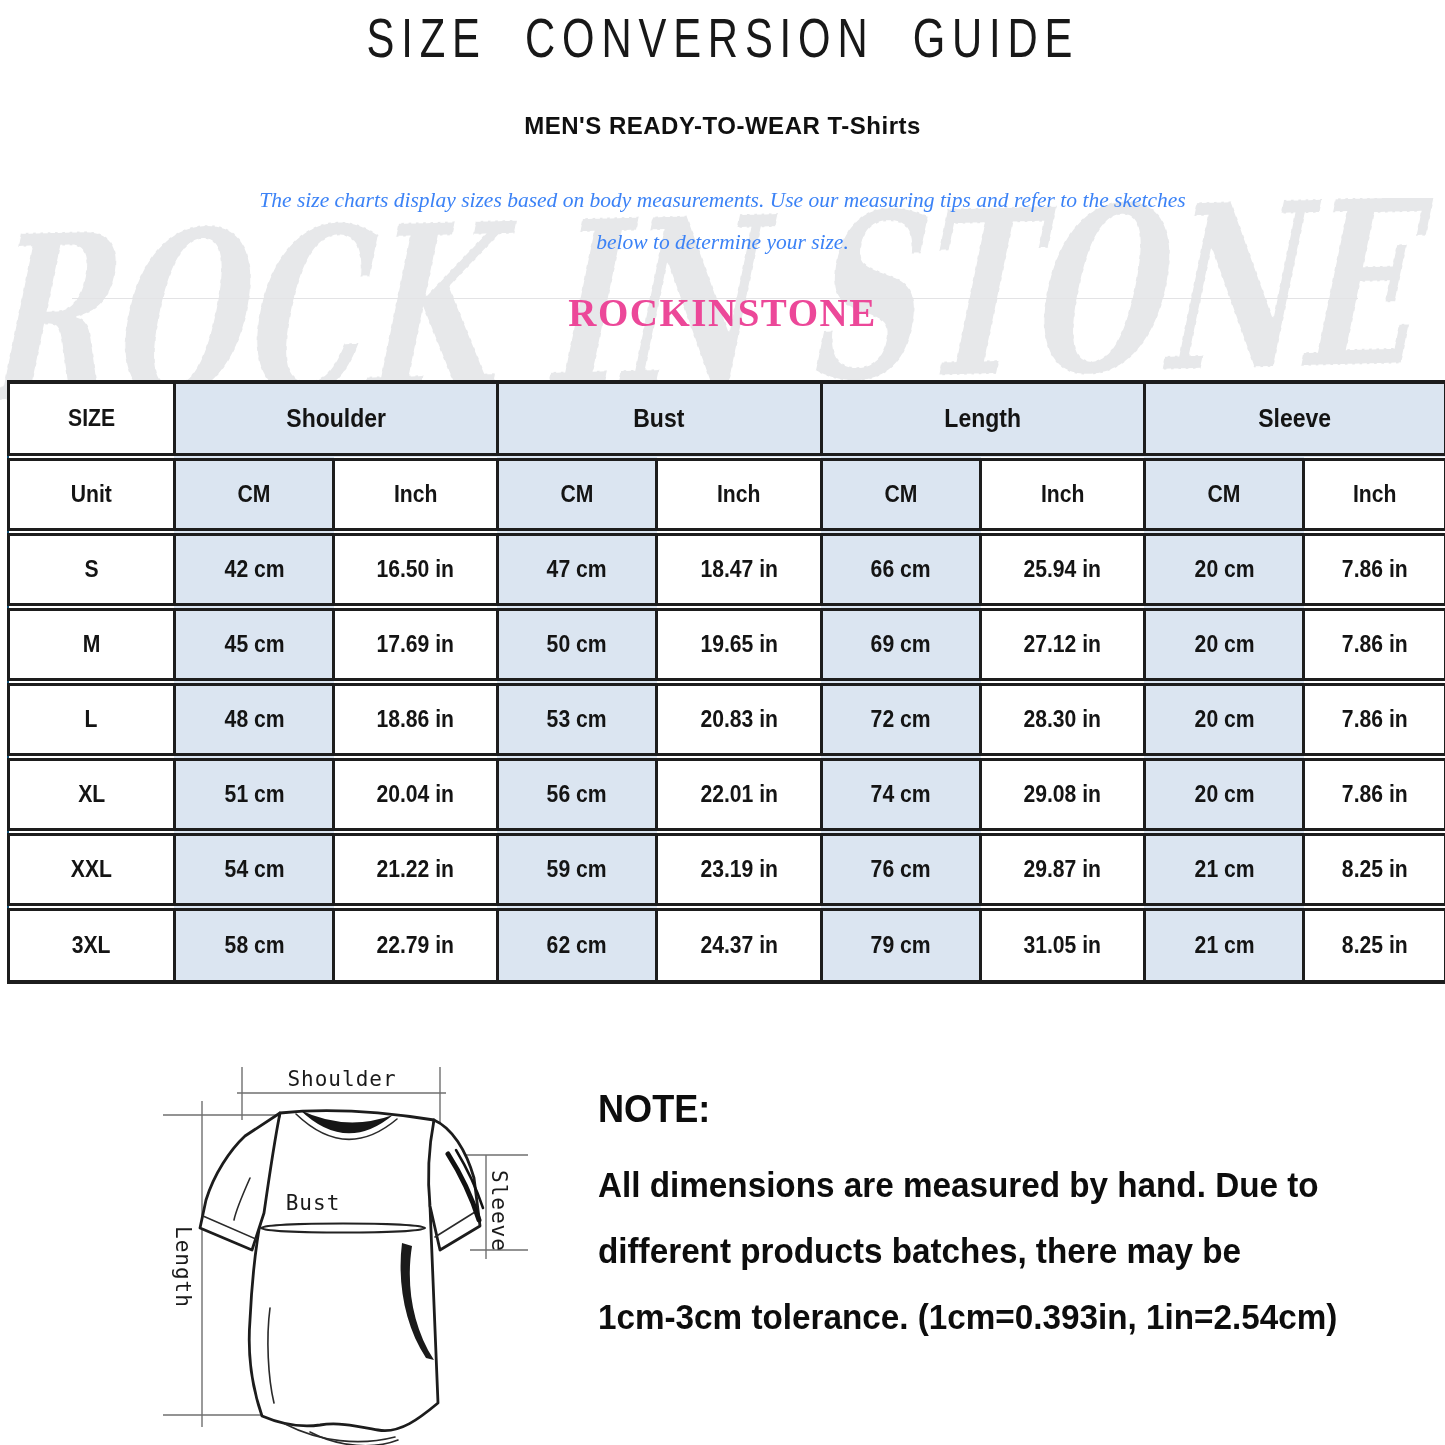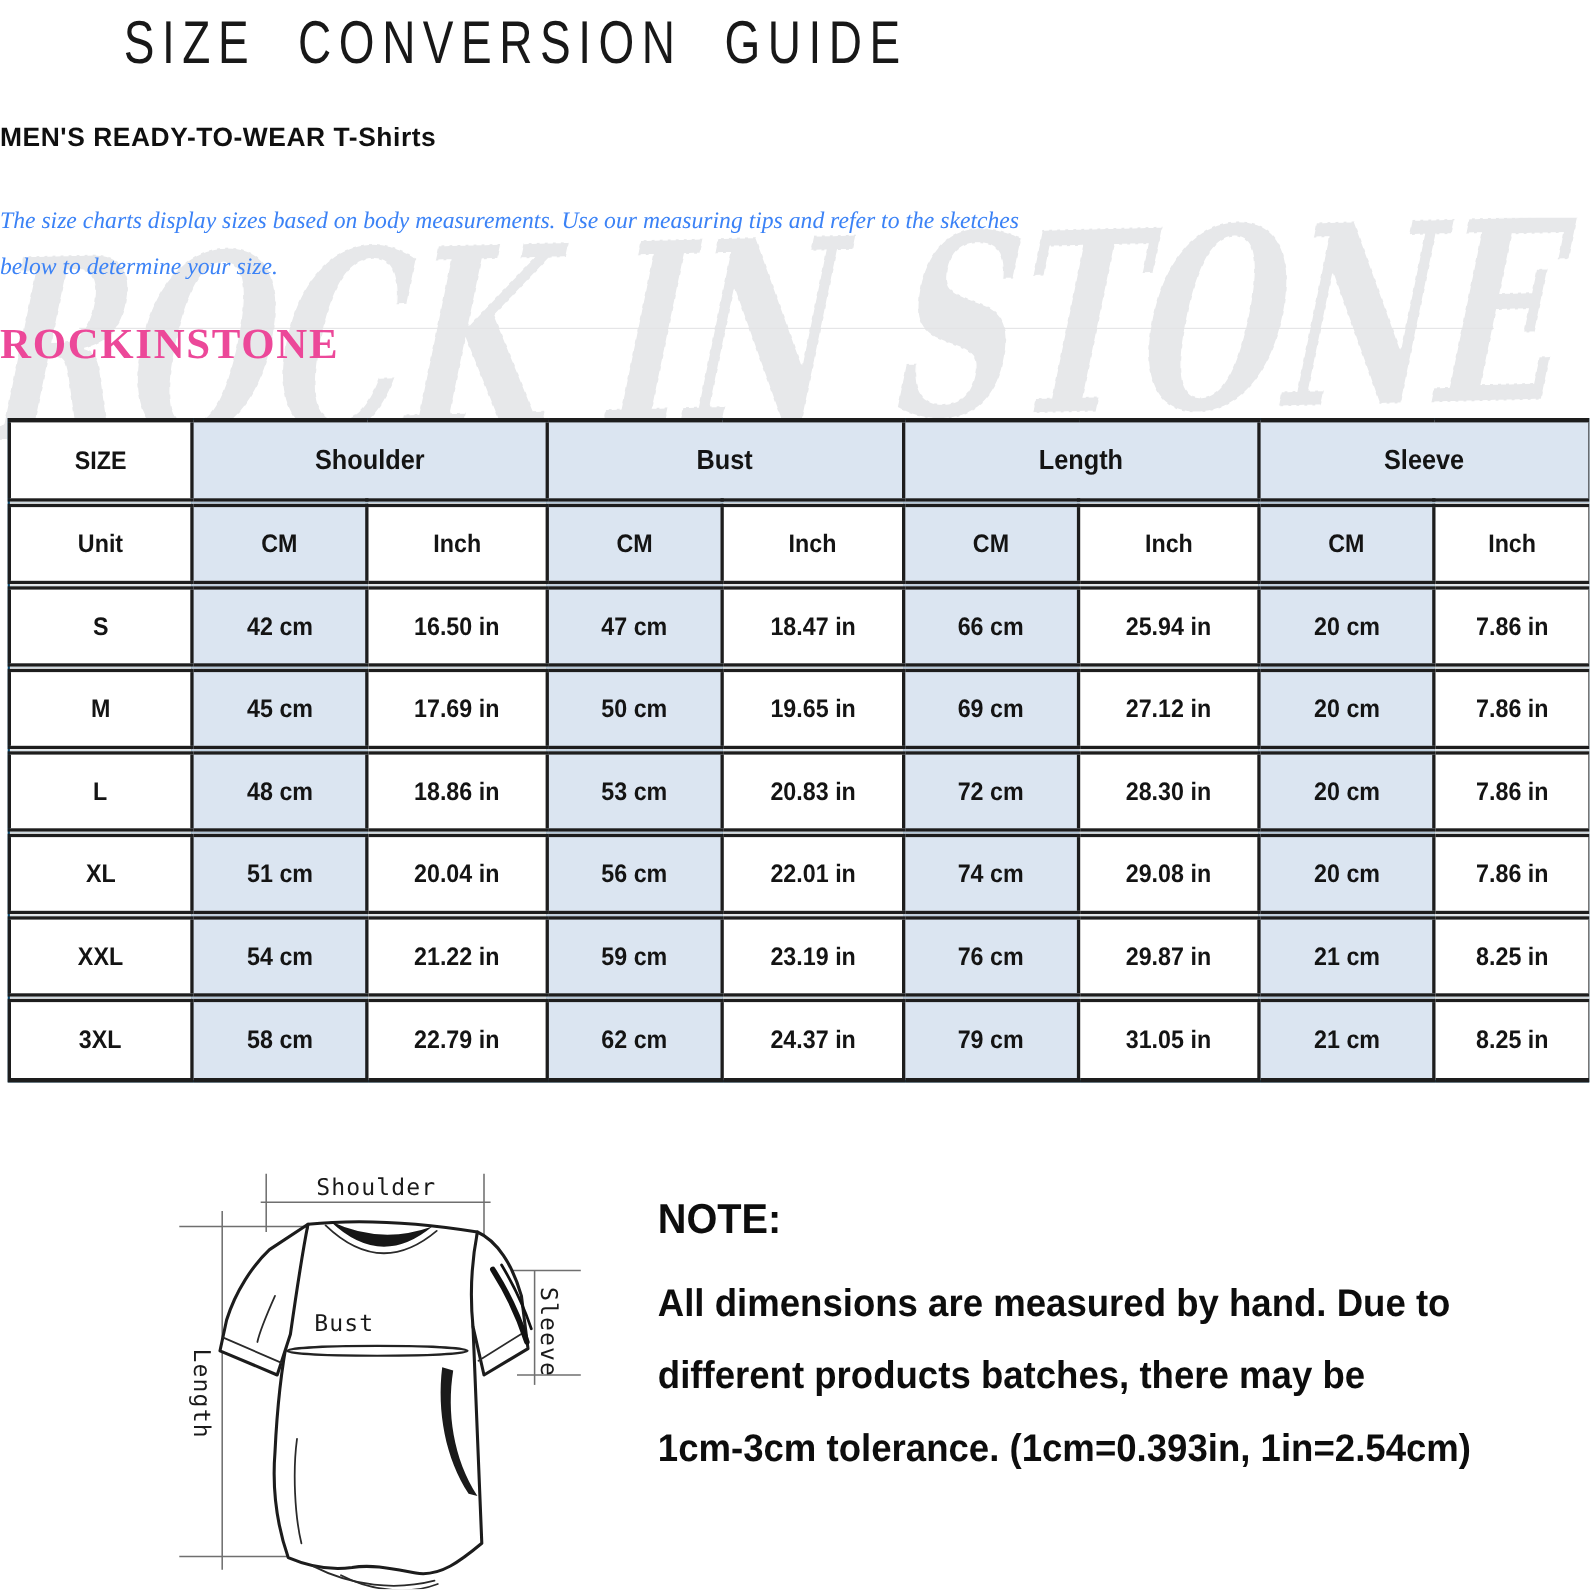--- a/index.html
+++ b/index.html
@@ -6,21 +6,21 @@
   #canvas{position:relative;width:1445px;height:1445px;background:#fff;overflow:hidden;
           font-family:"Liberation Sans",sans-serif;color:#161616;}
 
   
   #watermark{position:absolute;left:0;top:198px;width:1445px;height:215px;z-index:0;}
 
   
   #divider{position:absolute;left:72px;top:298px;width:1286px;height:1px;background:#e3e3e5;z-index:1;}
 
   
-  .center-line{position:absolute;left:0;right:0;z-index:2;white-space:nowrap;}
+  .center-line{position:absolute;left:0;right:0;text-align:center;z-index:2;white-space:nowrap;}
   #title{top:6px;}
   #title .t{display:inline-block;font-size:55px;font-weight:400;letter-spacing:9px;word-spacing:26px;
             transform:scaleX(0.76);transform-origin:center;color:#181818;}
   #subtitle{top:112px;}
   #subtitle .t{display:inline-block;font-size:24px;font-weight:bold;letter-spacing:0.5px;color:#101010;}
   .desc{font-family:"Liberation Serif",serif;font-style:italic;font-size:21.5px;color:#3b82f6;}
   #desc1{top:188px;}
   #desc2{top:230px;}
   #brand{top:290px;}
   #brand .t{display:inline-block;font-family:"Liberation Serif",serif;font-weight:bold;

